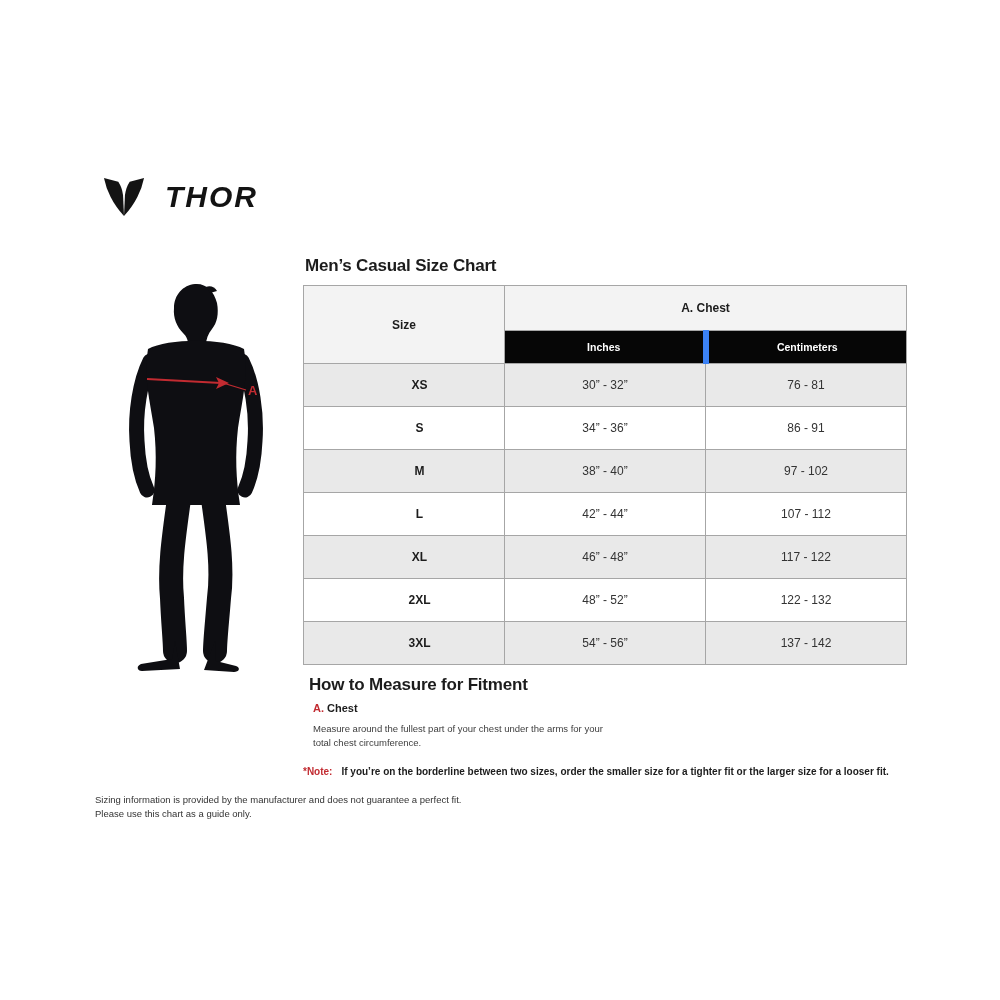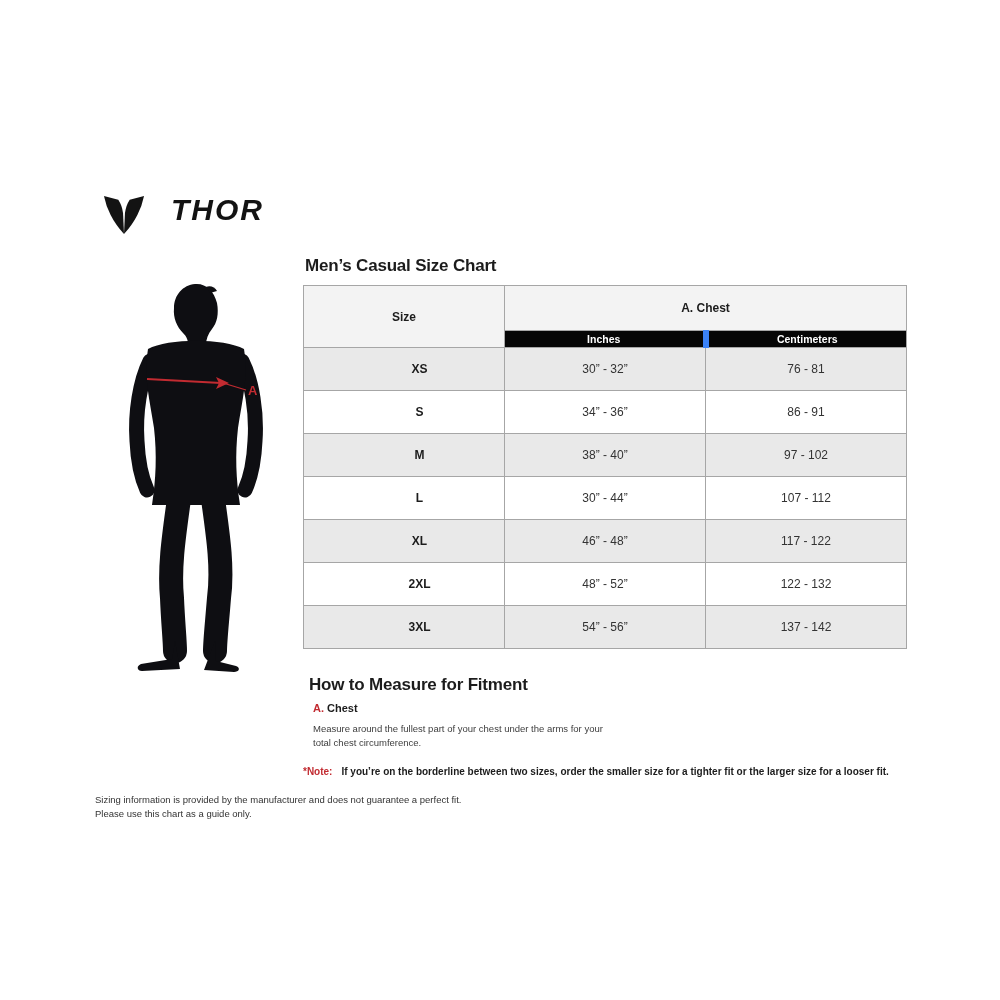--- a/index.html
+++ b/index.html
@@ -2,40 +2,40 @@
 <html><head>
 <meta charset="utf-8">
 <style>
   html,body { margin:0; padding:0; background:#ffffff; }
   .page {
     position:relative; width:1000px; height:1000px; background:#ffffff;
     font-family:"Liberation Sans", sans-serif; overflow:hidden;
   }
 
   
-  .logo { position:absolute; left:103px; top:195px; display:flex; align-items:flex-start; gap:26px; }
+  .logo { position:absolute; left:103px; top:177px; display:flex; align-items:center; gap:20px; }
   .logo-icon { width:42px; height:40px; display:block; }
   .logo-text {
     font-size:30px; font-weight:bold; font-style:italic; color:#131313;
     letter-spacing:2px; line-height:1;
   }
 
   
   .figure-svg { position:absolute; left:122px; top:283px; width:170px; height:390px; }
 
   
   .chart-title { position:absolute; left:305px; top:256px; margin:0; font-size:17px; font-weight:bold; color:#1c1c1c; letter-spacing:-0.2px; }
   .measure-heading { position:absolute; left:305px; top:671px; margin:4px; font-size:17px; font-weight:bold; color:#1c1c1c; letter-spacing:-0.2px; }
 
   
   .size-table { position:absolute; left:303px; top:285px; width:603px; border-collapse:collapse; table-layout:fixed; }
   .size-table th, .size-table td { border:1px solid #a6a6a6; text-align:center; vertical-align:middle; padding:0; }
   .head-row { height:45px; }
   .head-row th { background:#f3f3f3; font-size:12px; color:#1c1c1c; }
-  .unit-row { height:17px; }
+  .unit-row { height:33px; }
   .unit-row th { background:#060606; color:#ffffff; font-size:10.5px; font-weight:bold; }
   .unit-row th.unit-cm { border-left:6px solid #3b82f6;margin-top:12px; }
   .size-table tbody tr { height:43px; }
   .size-table tbody td { font-size:12px; color:#333333; }
   .size-table tbody td.size-col { font-weight:bold; color:#1c1c1c;padding-left:31px; }
   .size-table tbody tr:nth-child(odd) { background:#e9e9e9; }
   .size-table tbody tr:nth-child(even) { background:#ffffff; }
 
   
   .measure-item { position:absolute; left:313px; top:702px; }
@@ -114,21 +114,21 @@
           <td>34” - 36”</td>
           <td>86 - 91</td>
         </tr>
         <tr>
           <td class="size-col">M</td>
           <td>38” - 40”</td>
           <td>97 - 102</td>
         </tr>
         <tr>
           <td class="size-col">L</td>
-          <td>30” - 44”</td>
+          <td>42” - 44”</td>
           <td>107 - 112</td>
         </tr>
         <tr>
           <td class="size-col">XL</td>
           <td>46” - 48”</td>
           <td>117 - 122</td>
         </tr>
         <tr>
           <td class="size-col">2XL</td>
           <td>48” - 52”</td>

